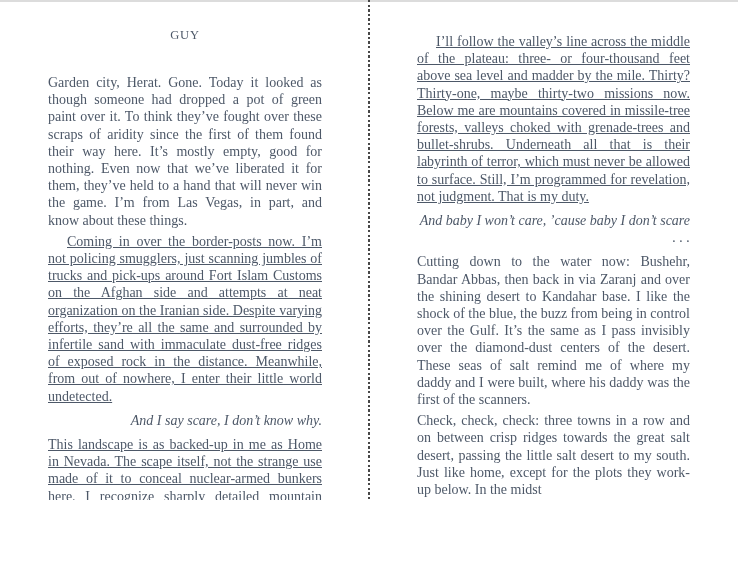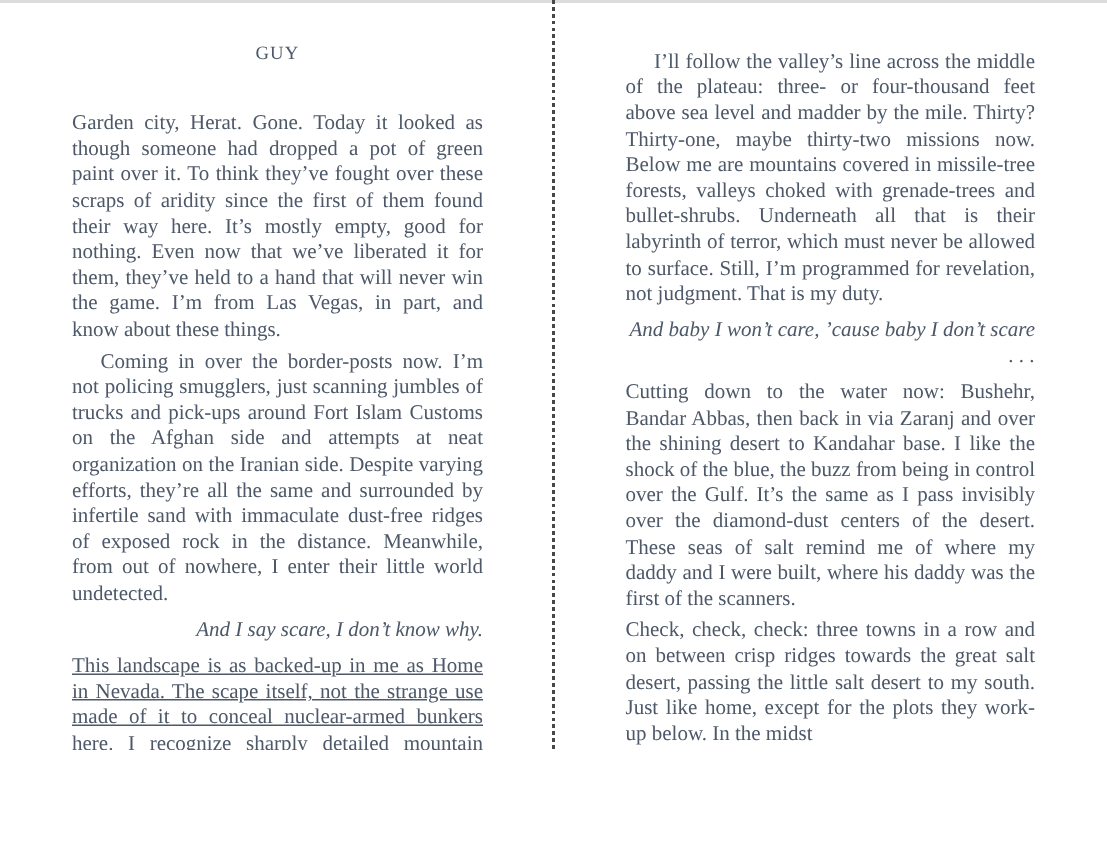--- a/index.html
+++ b/index.html
@@ -58,21 +58,21 @@
   .page-body {
     margin-top: 31px;
     font-size: 14px;
     line-height: 17.2px;
     text-align: justify;
     color: var(--text, #4a5568);
   }
   .para {
     margin: 0 0 4px 0;
   }
-  .para.indent { text-indent: 19px; }
+  .para.indent { text-indent: 19px; text-decoration: underline; }
   .para.italic {
     font-style: italic;
     text-align: right;
     margin: 7px 0 7px 0;
   }
   .para:last-child { margin-bottom: 0; text-decoration: underline; }
   .page-number {
     position: absolute;
     bottom: 26px;
     left: 48px;

